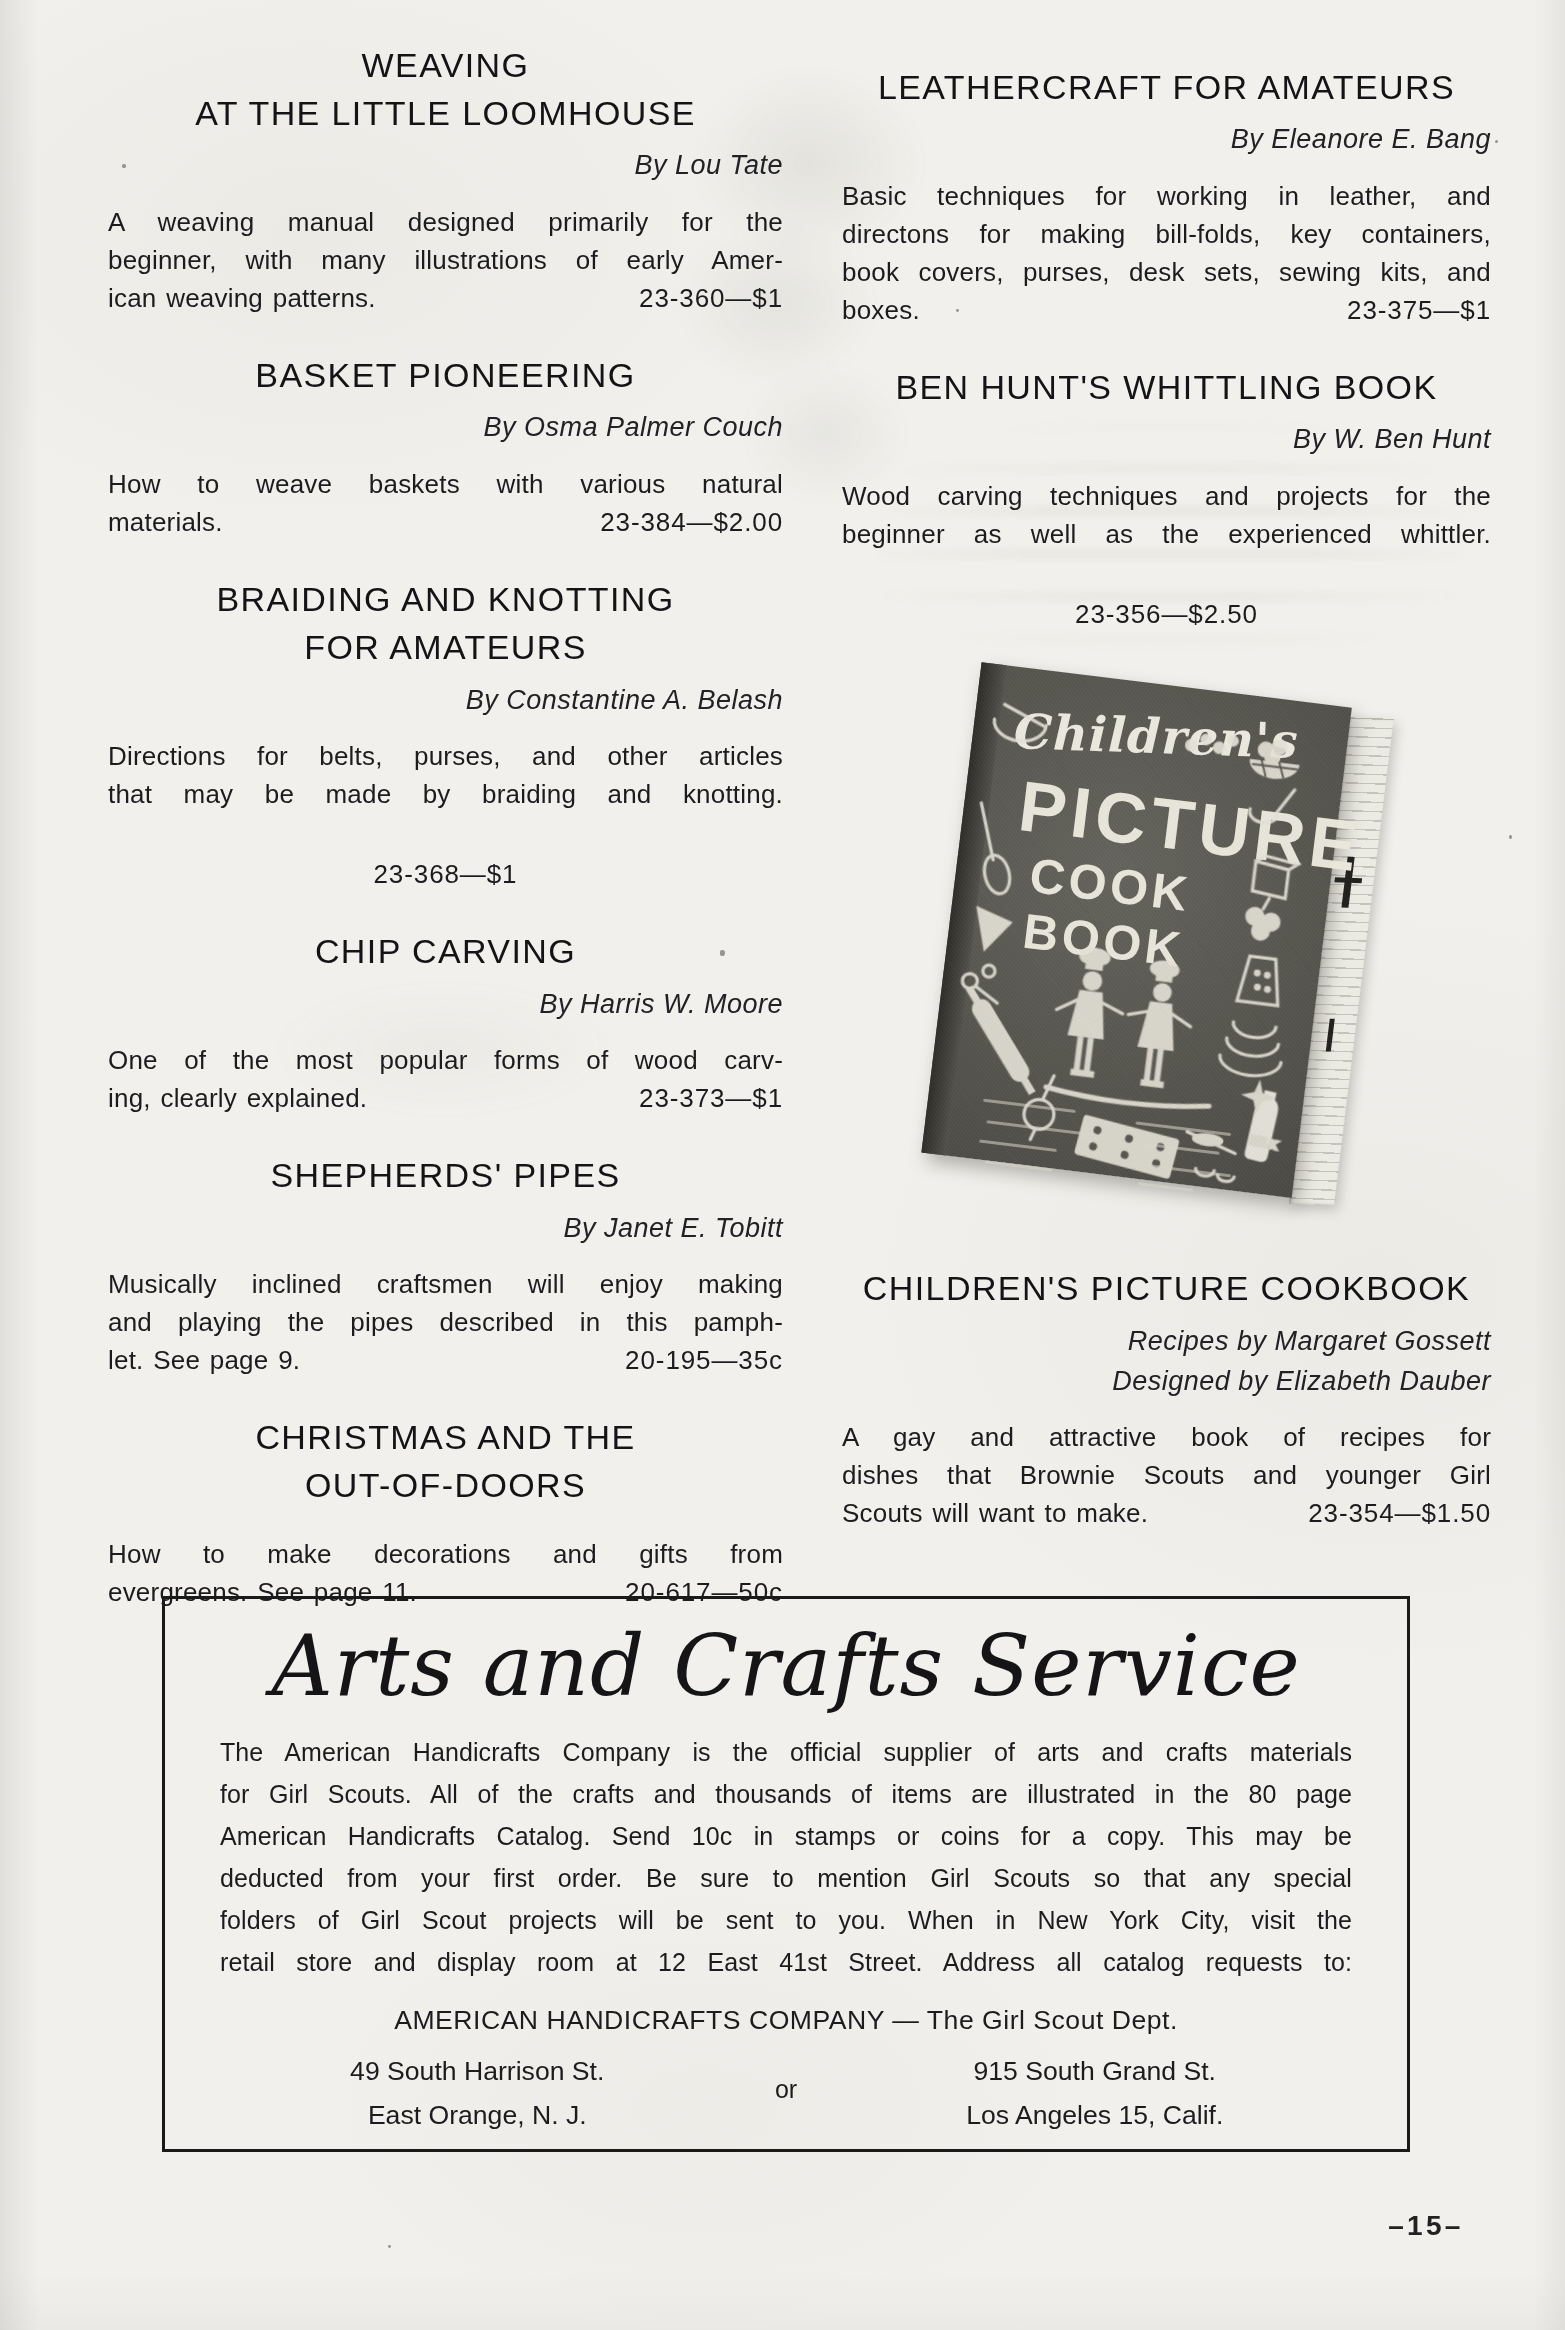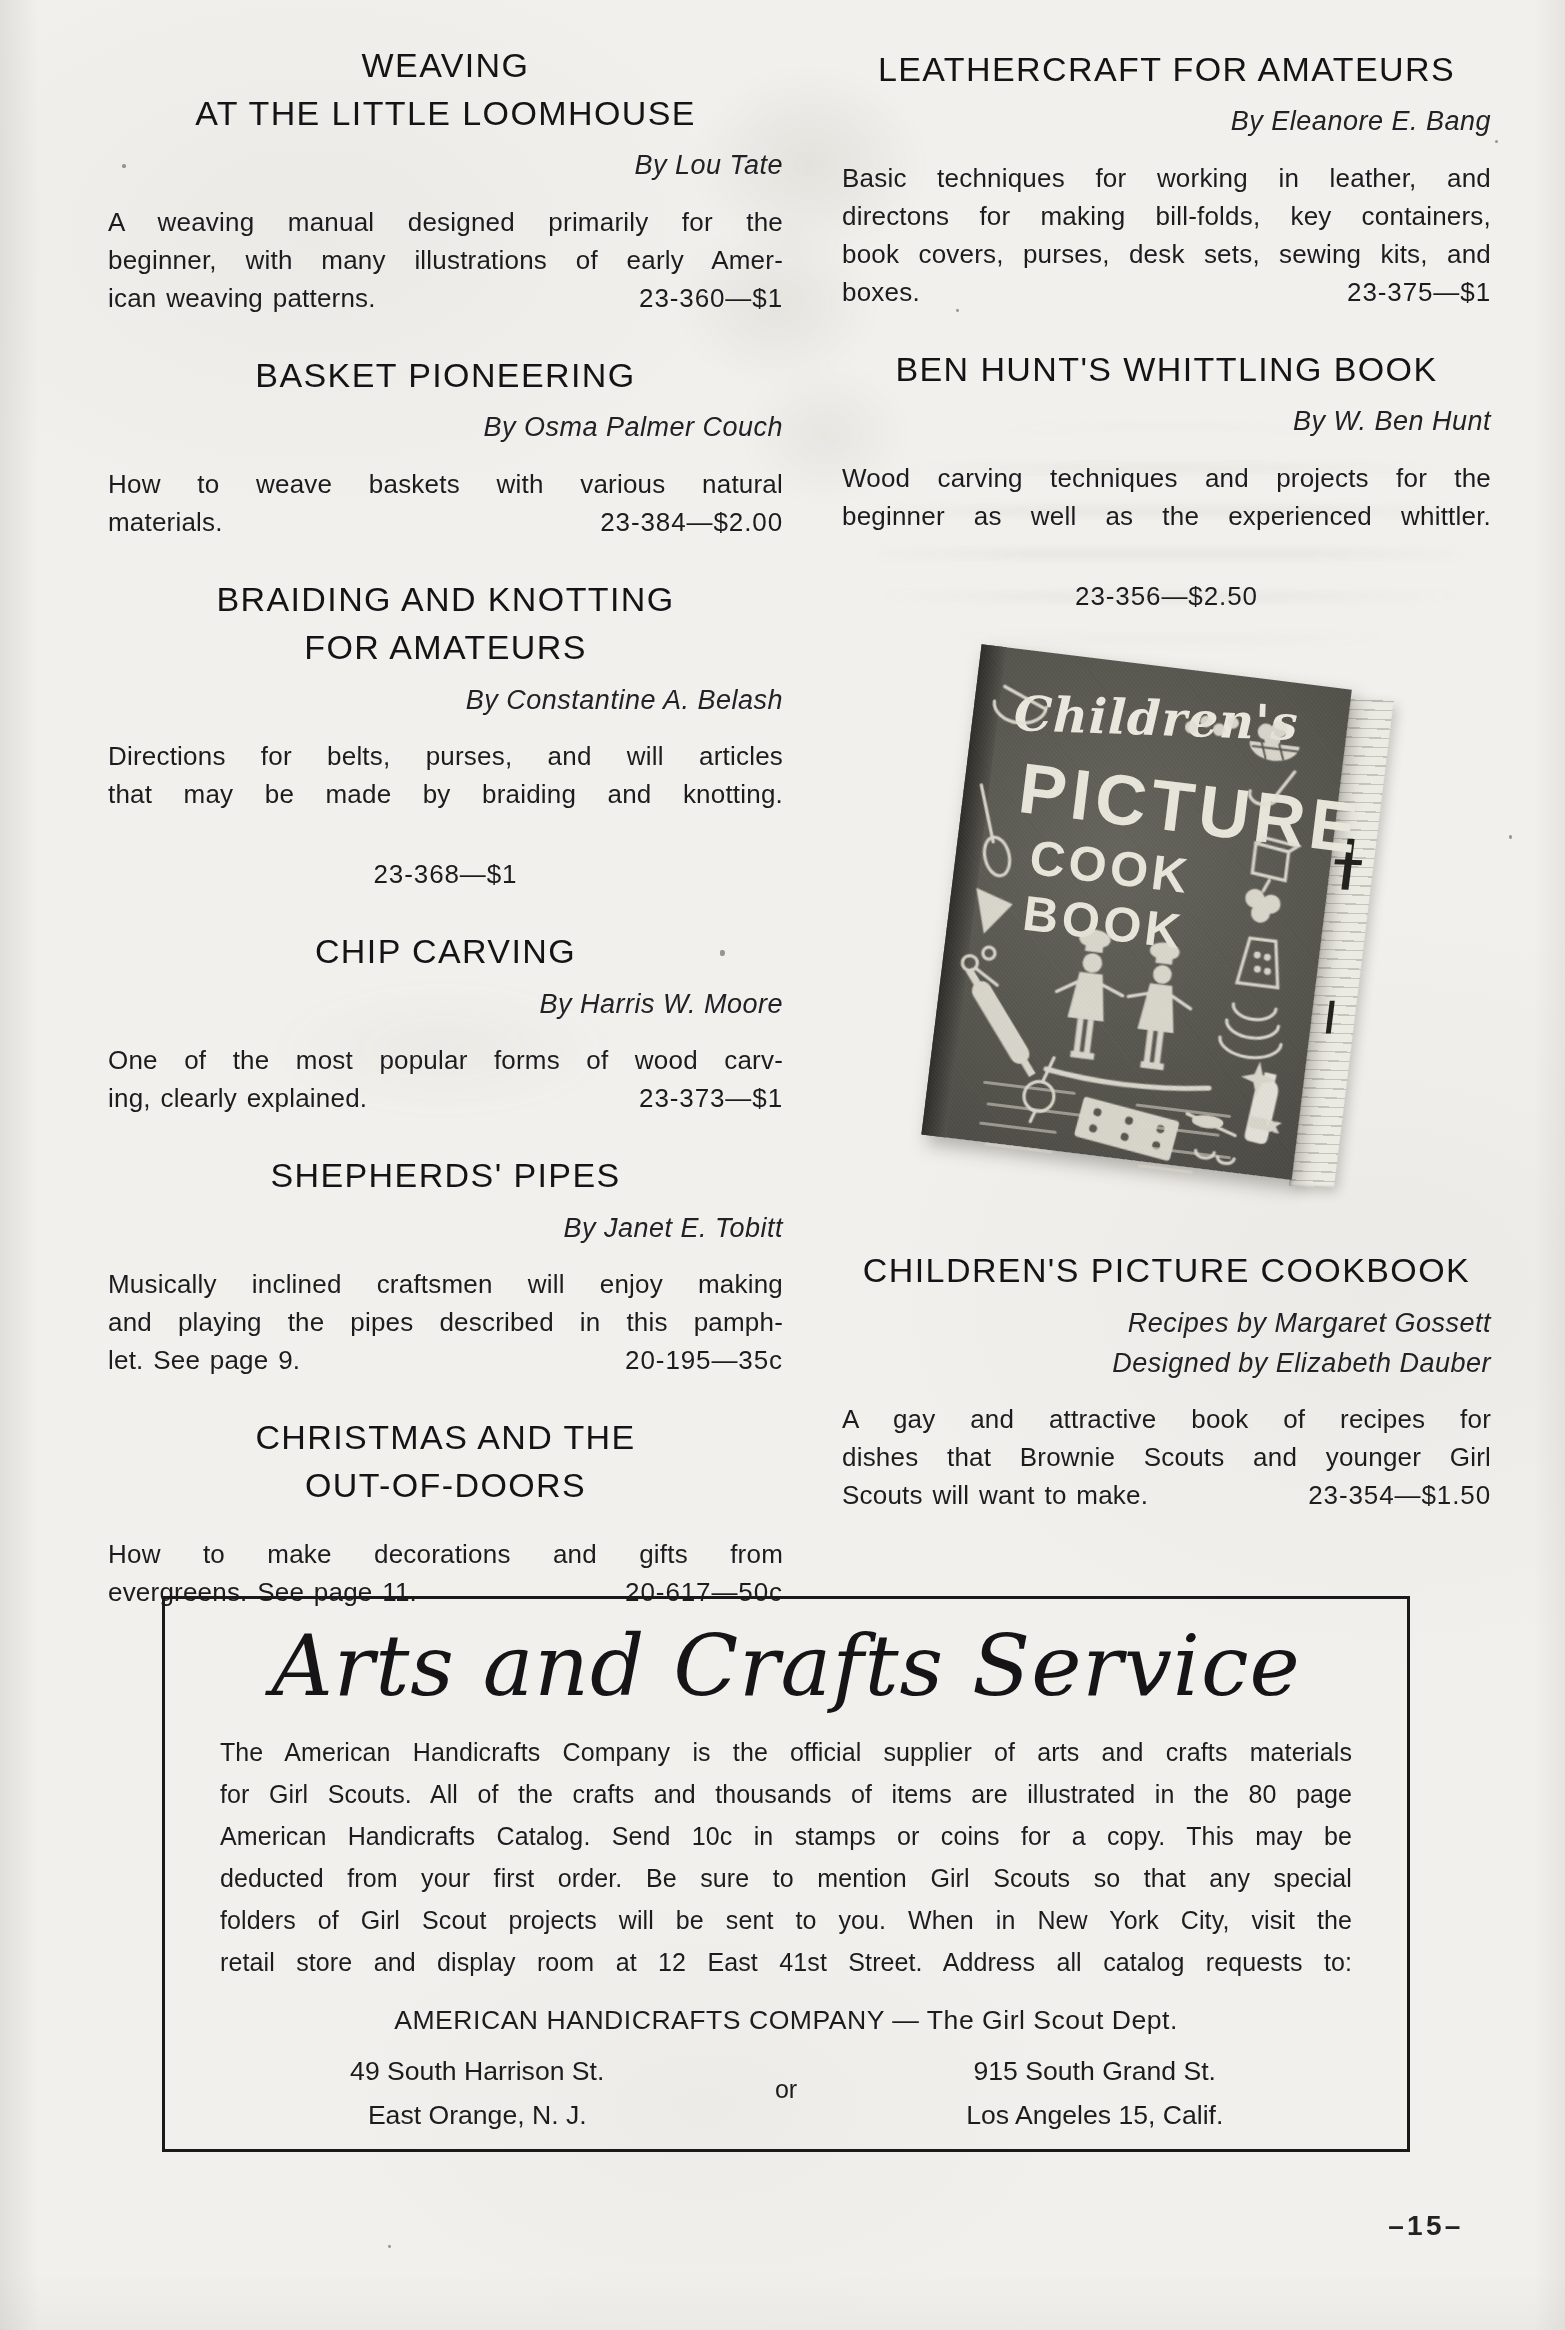--- a/index.html
+++ b/index.html
@@ -15,21 +15,21 @@
       linear-gradient(270deg, rgba(75,75,70,0.07), rgba(75,75,70,0) 2%),
       linear-gradient(0deg, rgba(75,75,70,0.05), rgba(75,75,70,0) 3%);
     overflow:hidden;
     font-family:"Liberation Sans", sans-serif;
     color:#1c1c1f;
     -webkit-font-smoothing:antialiased;
   }
   
   .col{position:absolute;}
   .col-left{left:108px;top:41px;width:675px;}
-  .col-right{left:842px;top:45px;width:649px;}
+  .col-right{left:842px;top:63px;width:649px;}
   .section{margin-bottom:34px;}
   .sec-title{font-weight:400;font-size:34px;line-height:48px;letter-spacing:1.4px;text-align:center;margin-bottom:8.4px;color:#141417;}
   .section.no-byline .sec-title{margin-bottom:26px;}
   .byline{font-style:italic;font-weight:400;font-size:27px;line-height:40px;text-align:right;letter-spacing:0.5px;color:#222226;}
   .body{margin-top:17.7px;}
   .bl{font-size:26px;line-height:38px;letter-spacing:0.2px;word-spacing:2.3px;}
   .bl.just{text-align:justify;text-align-last:justify;}
   .bl.flexline{display:flex;justify-content:space-between;align-items:baseline;}
   .price{white-space:nowrap;letter-spacing:0.9px;}
   .price-center{text-align:center;font-size:26px;line-height:38px;letter-spacing:0.9px;margin-top:42px;}
@@ -160,21 +160,21 @@
           </div>
         </div>
       </section>
       <section class="section">
         <div class="sec-title">
           <div class="sec-title-line">BRAIDING AND KNOTTING</div>
           <div class="sec-title-line">FOR AMATEURS</div>
         </div>
         <div class="byline">By Constantine A. Belash</div>
         <div class="body">
-          <div class="bl just">Directions for belts, purses, and will articles</div>
+          <div class="bl just">Directions for belts, purses, and other articles</div>
           <div class="bl just">that may be made by braiding and knotting.</div>
           <div class="price-center">23-368—$1</div>
         </div>
       </section>
       <section class="section">
         <div class="sec-title">
           <div class="sec-title-line">CHIP CARVING</div>
         </div>
         <div class="byline">By Harris W. Moore</div>
         <div class="body">

